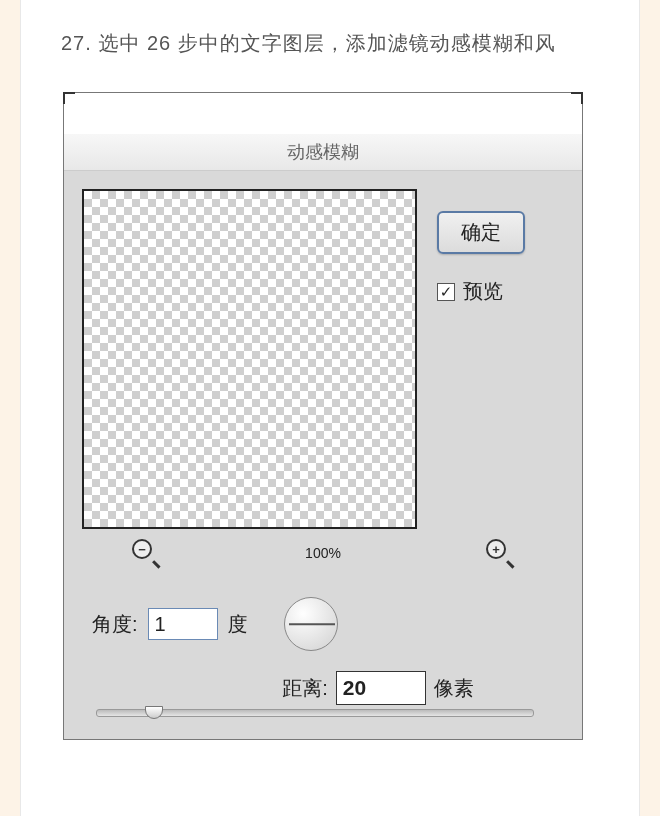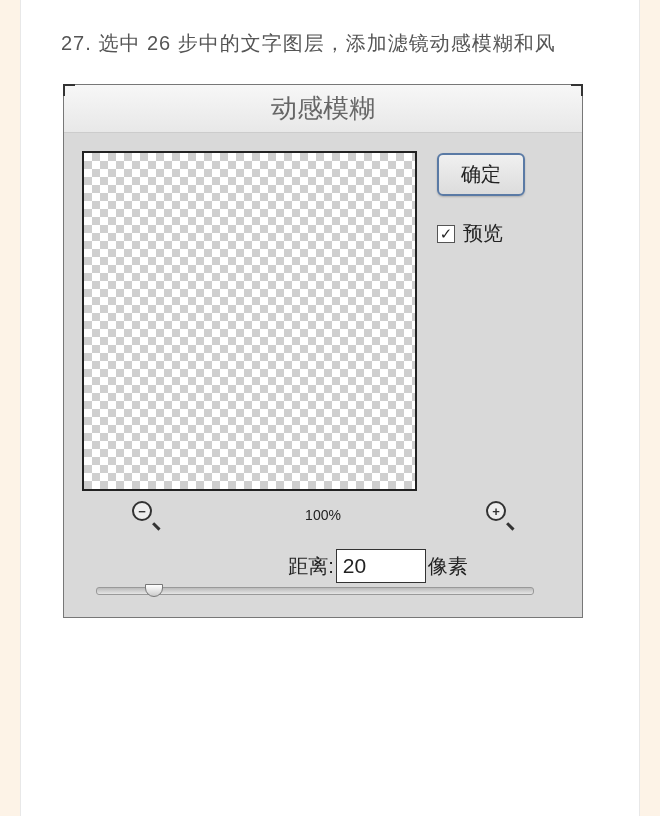--- a/index.html
+++ b/index.html
@@ -16,21 +16,21 @@
       height: 816px;
       padding: 24px 40px;
       border-left: 1px solid #e8e8e8;
       border-right: 1px solid #e8e8e8;
     }
     .step-text {
       font-size: 20px;
       color: #555;
       line-height: 1.9;
       letter-spacing: 1px;
-      margin-bottom: 22px;
+      margin-bottom: 30px;
       text-align: justify;
     }
     .dialog-frame {
       width: 520px;
       margin-left: 2px;
       background: #fff;
       border: 1px solid #777;
       position: relative;
     }
     .dialog-frame::before,
@@ -39,24 +39,25 @@
       position: absolute;
       width: 10px;
       height: 10px;
       border: 2px solid #333;
     }
     .dialog-frame::before { top: -1px; left: -1px; border-right: none; border-bottom: none; }
     .dialog-frame::after { top: -1px; right: -1px; border-left: none; border-bottom: none; }
     .dialog-title {
       background: linear-gradient(#f7f7f7, #e8e8e8);
       text-align: center;
-      font-size: 26px;
+      font-size: 18px;
       color: #666;
       padding: 6px 0;
       border-bottom: 1px solid #ccc;
+      margin-top: 41px;
     }
     .dialog-body {
       background: #d9d9d9;
       padding: 18px;
       display: flex;
       flex-direction: column;
     }
     .top-row {
       display: flex;
       gap: 20px;
@@ -86,20 +87,21 @@
       background: linear-gradient(#f0f0f0, #dcdcdc);
       border: 1px solid #888;
       border-radius: 6px;
       padding: 6px 18px;
       font-size: 20px;
       color: #222;
       cursor: pointer;
       box-shadow: 0 1px 2px rgba(0,0,0,0.2);
       text-align: center;
       width: 88px;
+      margin-top: 20px;
     }
     .ps-button.primary { border: 2px solid #5a7aa5; }
     .preview-check {
       display: flex;
       align-items: center;
       gap: 8px;
       font-size: 20px;
       color: #222;
       margin-top: 8px;
     }
@@ -185,34 +187,35 @@
       left: 4px;
       top: 50%;
       width: 46px;
       height: 1.5px;
       background: #555;
       transform: translateY(-50%);
     }
     .dist-row {
       display: flex;
       align-items: center;
-      gap: 2px;
+      gap: 8px;
       justify-content: center;
       font-size: 20px;
       color: #222;
       padding-left: 110px;
     }
     .dist-input {
       width: 90px;
       height: 34px;
       border: 1px solid #333;
       background: #fff;
       font-size: 21px;
       padding: 2px 6px;
       color: #222;
+      font-weight: bold;
     }
     .slider-track {
       height: 8px;
       background: linear-gradient(#bbb, #e5e5e5);
       border: 1px solid #999;
       border-radius: 3px;
       margin: 4px 30px 4px 14px;
       position: relative;
     }
     .slider-thumb {
@@ -260,20 +263,26 @@
         </div>
         <span class="zoom-level">100%</span>
         <div class="zoom-icon">
           <div class="lens">
               <span>+</span>
             </div>
           <div class="handle"></div>
         </div>
       </div>
 
+      <div class="angle-row">
+        <span>角度:</span>
+        <input class="num-input" type="text" value="1" style="">
+        <span>度</span>
+        <div class="angle-dial"></div>
+      </div>
 
       <div class="dist-row">
         <span>距离:</span>
         <input class="dist-input" type="text" value="20" style="">
         <span>像素</span>
       </div>
 
       <div class="slider-track">
         <div class="slider-thumb"></div>
       </div>

